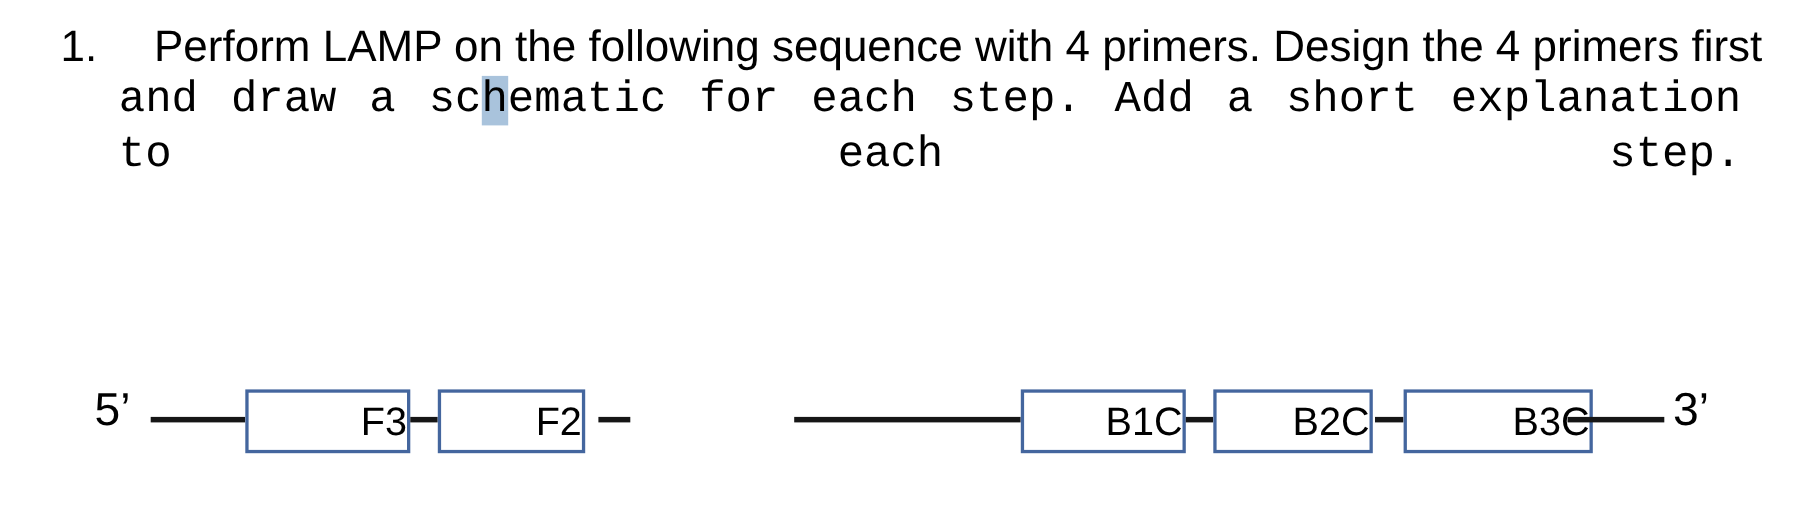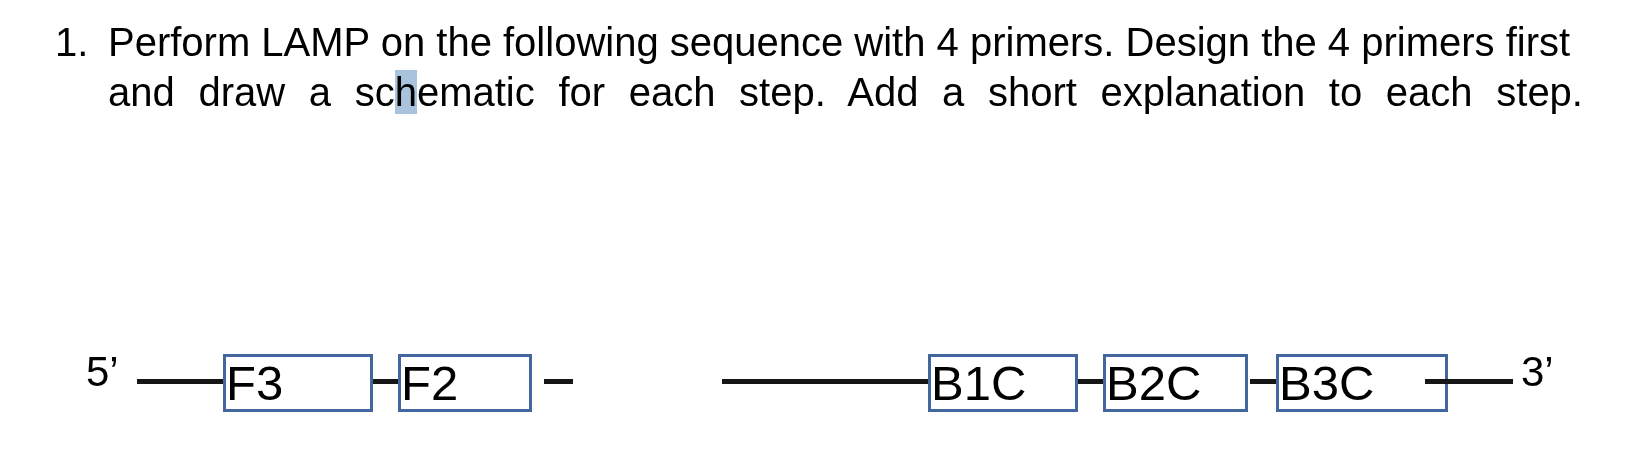--- a/index.html
+++ b/index.html
@@ -26,24 +26,25 @@
     color: var(--ink);
     font-size: 40px;
     line-height: 50px;
   }
   .q-num {
     width: 53px;
     flex: 0 0 53px;
     white-space: nowrap;
   }
   .q-body { width: 1475px; }
-  .q-line1 { white-space: nowrap; }
+  .q-line1 { white-space: nowrap; margin-left: 32px; }
   .q-line2 {
     text-align: justify;
     text-align-last: justify;
+    font-family: Liberation Mono, monospace;
   }
   .hl { background: var(--highlight); }
 
   
   .diagram { position: absolute; inset: 0; }
   .end-label {
     position: absolute;
     top: 351px;
     font-size: 42px;
     line-height: 1;
@@ -56,22 +57,22 @@
     background: var(--line-color);
   }
   .pbox {
     position: absolute;
     top: 354px;
     height: 58px;
     background: #ffffff;
     border: 3px solid var(--box-border);
     display: flex;
     align-items: center;
-    justify-content: flex-start;
-    font-size: 49px;
+    justify-content: flex-end;
+    font-size: 36px;
     color: var(--ink);
   }
 </style>
 </head>
 <body>
 
 <div class="question">
   <span class="q-num">1.</span>
   <div class="q-body">
     <div class="q-line1">

